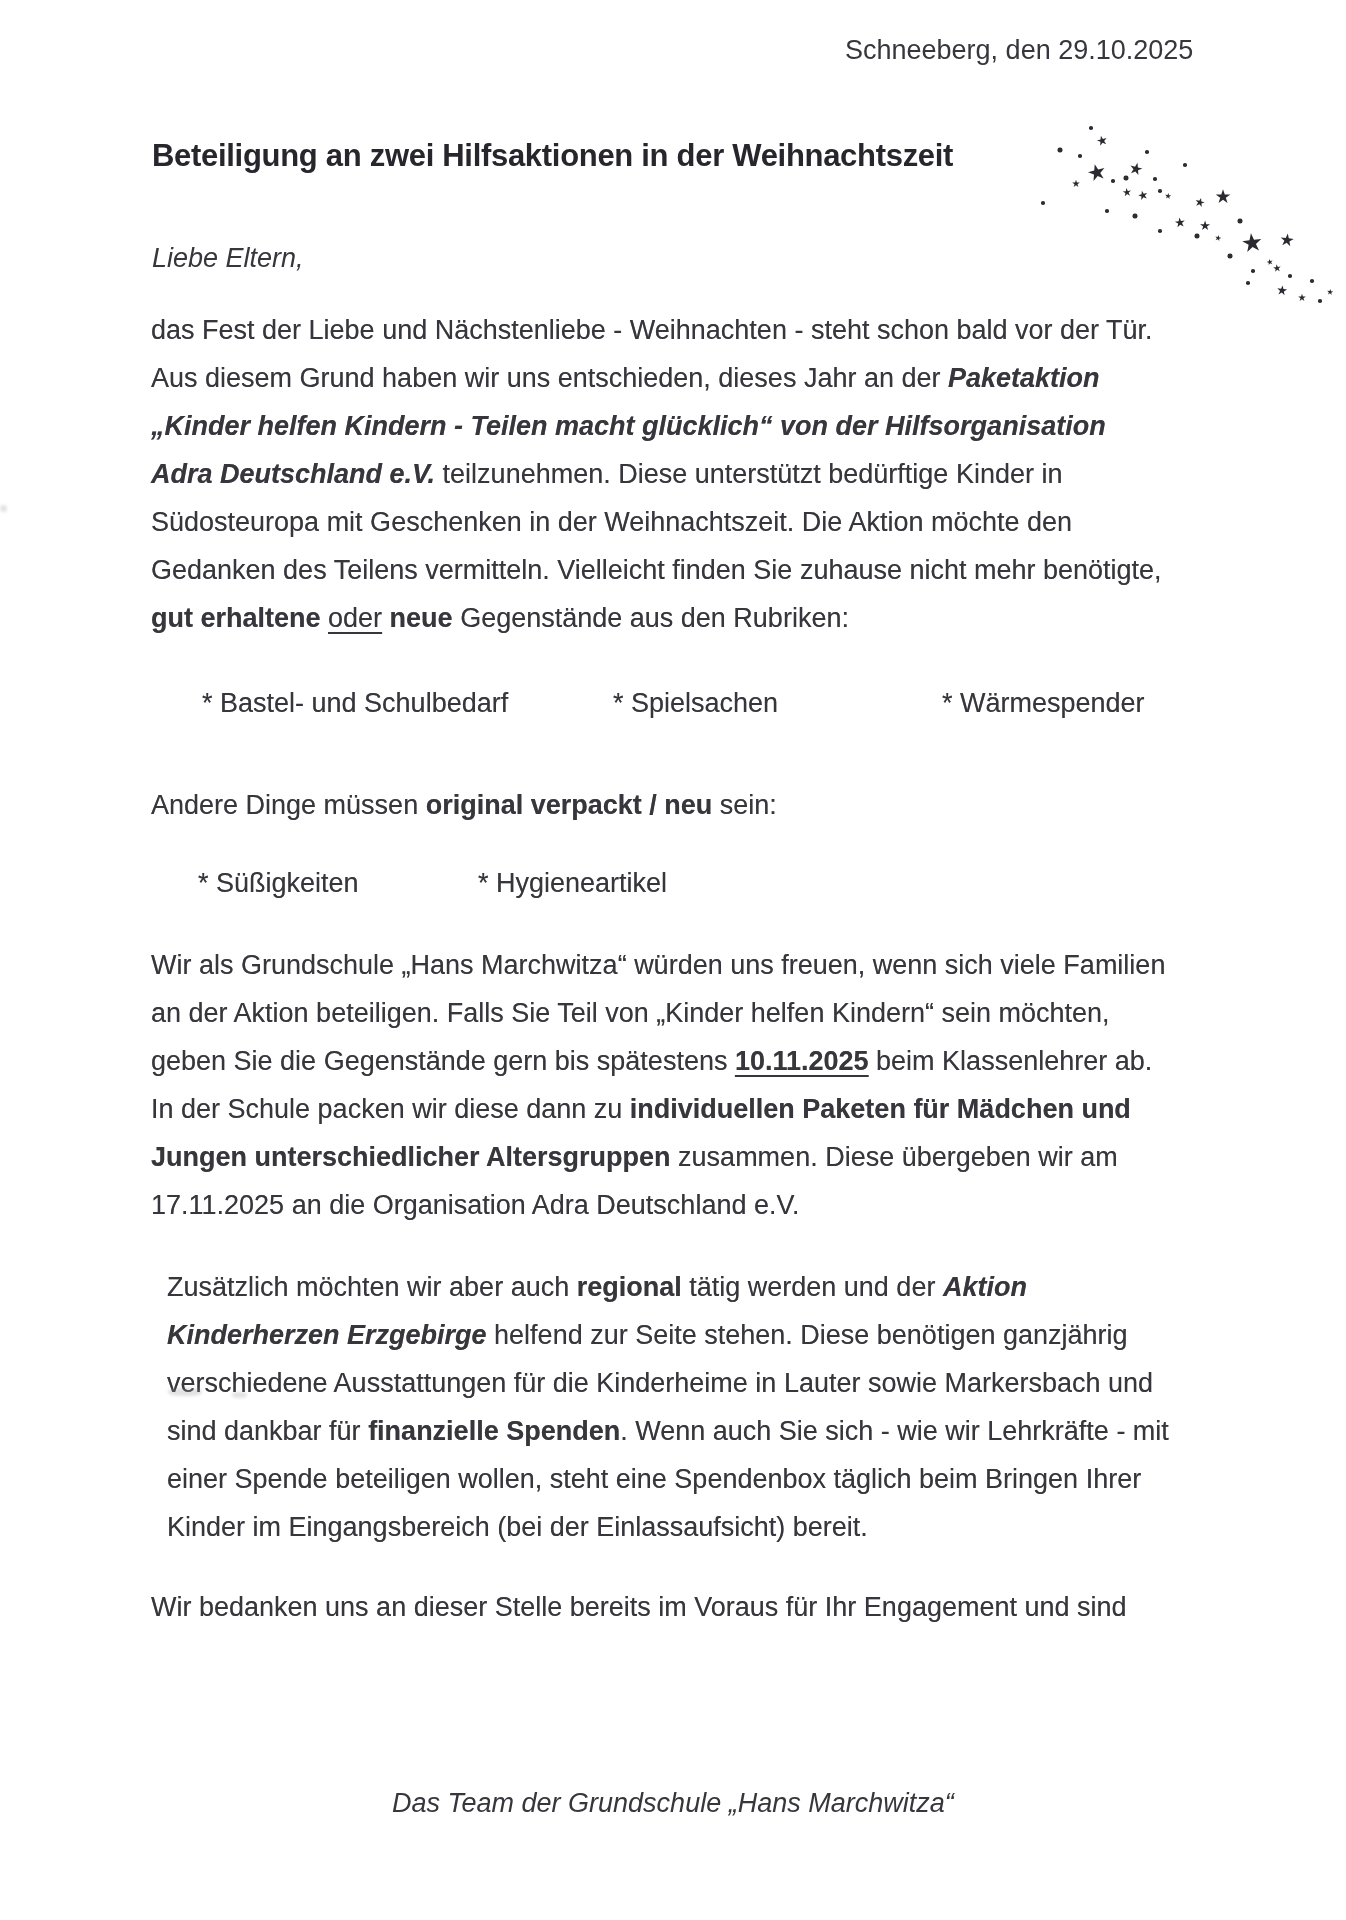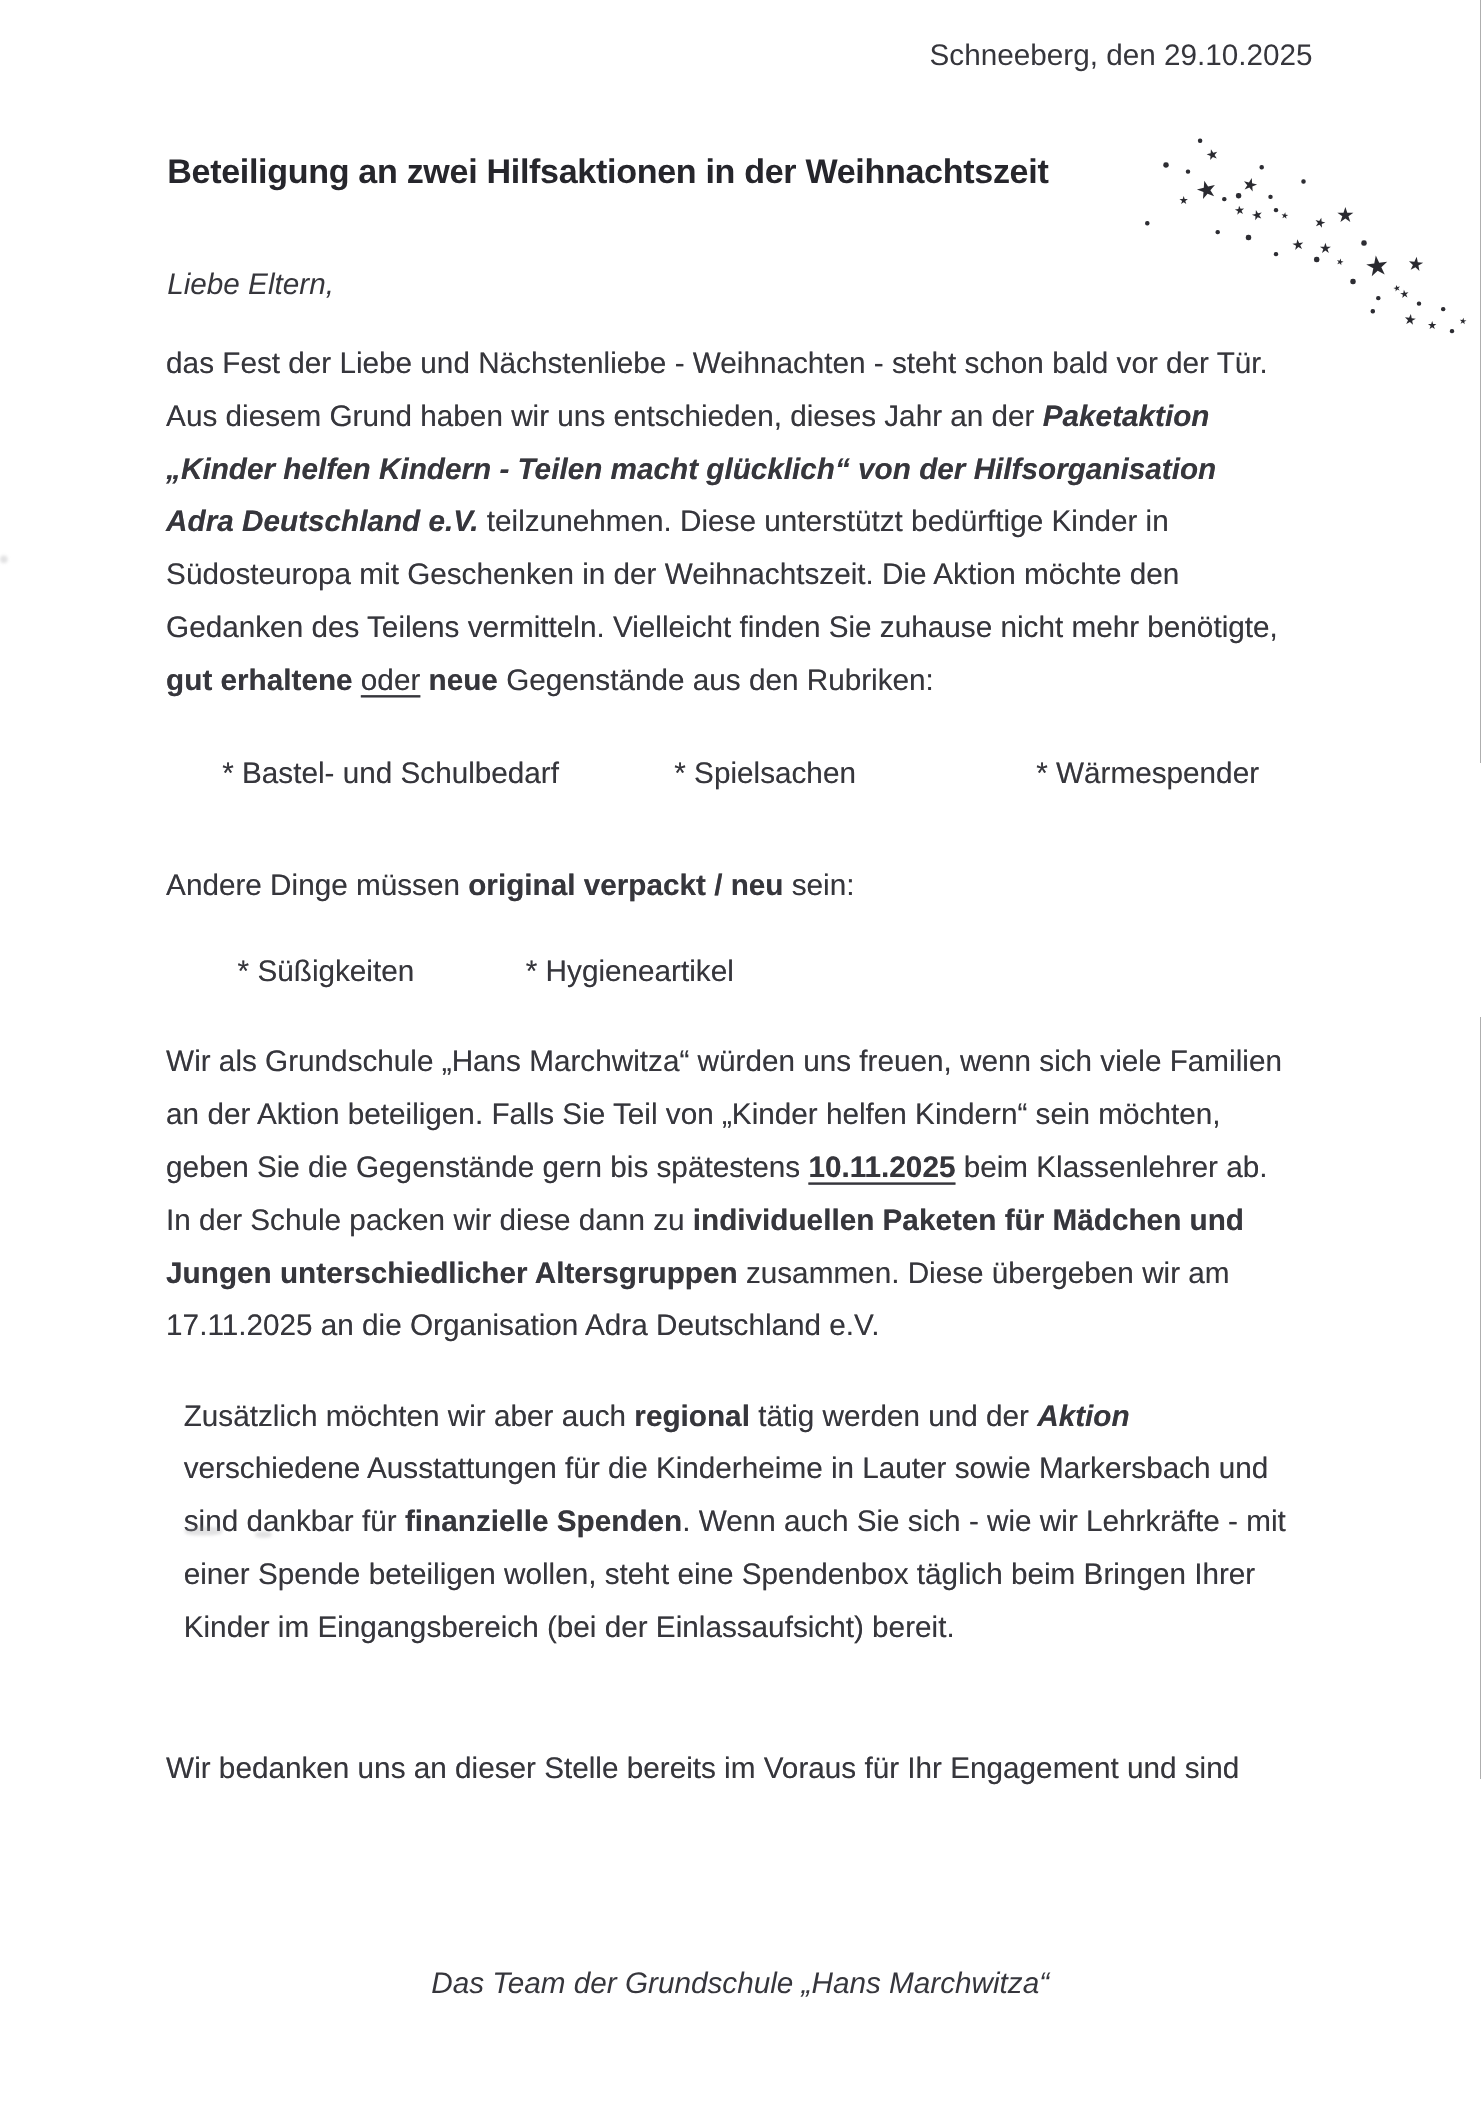--- a/index.html
+++ b/index.html
@@ -105,32 +105,33 @@
         <div class="line"><span>Gedanken des Teilens vermitteln. Vielleicht finden Sie zuhause nicht mehr benötigte,</span></div>
         <div class="line"><span class="bold">gut erhaltene</span><span> </span><span class="underline">oder</span><span> </span><span class="bold">neue</span><span> Gegenstände aus den Rubriken:</span></div>
       </div>
       <div class="block" style="top: 679px; left: 0px;">
         <div class="line"><span class="abs" style="left: 202px;">* Bastel- und Schulbedarf</span><span class="abs" style="left: 613px;">* Spielsachen</span><span class="abs" style="left: 942px;">* Wärmespender</span></div>
       </div>
       <div class="block" style="top: 781px; left: 151px;">
         <div class="line"><span>Andere Dinge müssen </span><span class="bold">original verpackt / neu</span><span> sein:</span></div>
       </div>
       <div class="block" style="top: 859px; left: 0px;">
-        <div class="line"><span class="abs" style="left: 216px;">* Süßigkeiten</span><span class="abs" style="left: 478px;">* Hygieneartikel</span></div>
+        <div class="line"><span class="abs" style="left: 198px;">* Süßigkeiten</span><span class="abs" style="left: 478px;">* Hygieneartikel</span></div>
       </div>
       <div class="block" style="top: 941px; left: 151px;">
         <div class="line"><span>Wir als Grundschule „Hans Marchwitza“ würden uns freuen, wenn sich viele Familien</span></div>
         <div class="line"><span>an der Aktion beteiligen. Falls Sie Teil von „Kinder helfen Kindern“ sein möchten,</span></div>
         <div class="line"><span>geben Sie die Gegenstände gern bis spätestens </span><span class="bold-underline">10.11.2025</span><span> beim Klassenlehrer ab.</span></div>
         <div class="line"><span>In der Schule packen wir diese dann zu </span><span class="bold">individuellen Paketen für Mädchen und</span></div>
         <div class="line"><span class="bold">Jungen unterschiedlicher Altersgruppen</span><span> zusammen. Diese übergeben wir am</span></div>
         <div class="line"><span>17.11.2025 an die Organisation Adra Deutschland e.V.</span></div>
       </div>
       <div class="block" style="top: 1263px; left: 151px; margin-left: 16px;">
         <div class="line"><span>Zusätzlich möchten wir aber auch </span><span class="bold">regional</span><span> tätig werden und der </span><span class="bold-italic">Aktion</span></div>
+        <div class="line"><span class="bold-italic">Kinderherzen Erzgebirge</span><span> helfend zur Seite stehen. Diese benötigen ganzjährig</span></div>
         <div class="line"><span>verschiedene Ausstattungen für die Kinderheime in Lauter sowie Markersbach und</span></div>
         <div class="line"><span>sind dankbar für </span><span class="bold">finanzielle Spenden</span><span>. Wenn auch Sie sich - wie wir Lehrkräfte - mit</span></div>
         <div class="line"><span>einer Spende beteiligen wollen, steht eine Spendenbox täglich beim Bringen Ihrer</span></div>
         <div class="line"><span>Kinder im Eingangsbereich (bei der Einlassaufsicht) bereit.</span></div>
       </div>
       <div class="block" style="top: 1583px; left: 151px;">
         <div class="line"><span>Wir bedanken uns an dieser Stelle bereits im Voraus für Ihr Engagement und sind</span></div>
       </div>
     </div>
 

